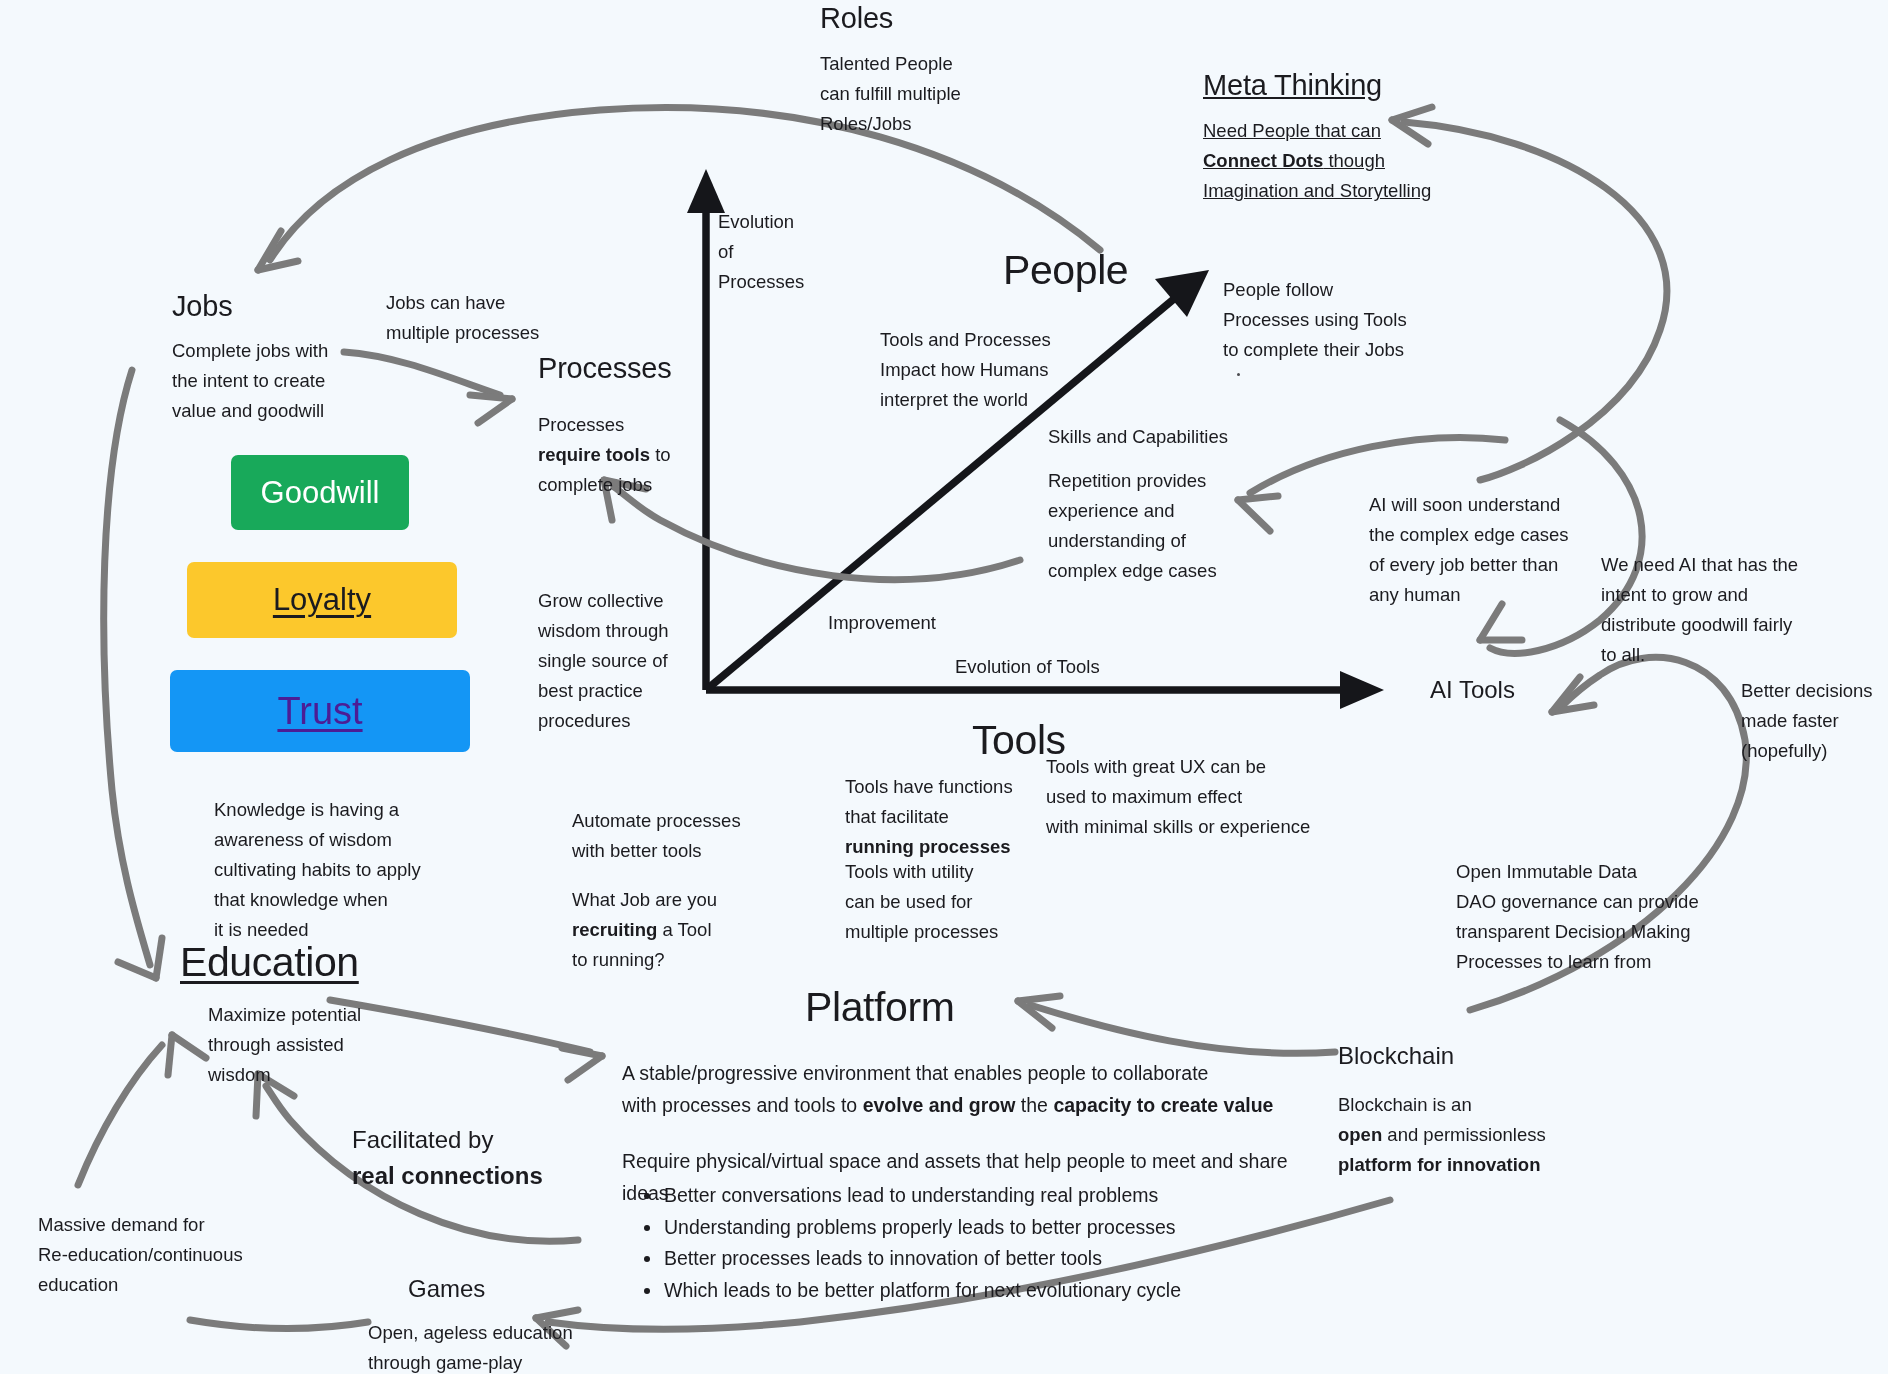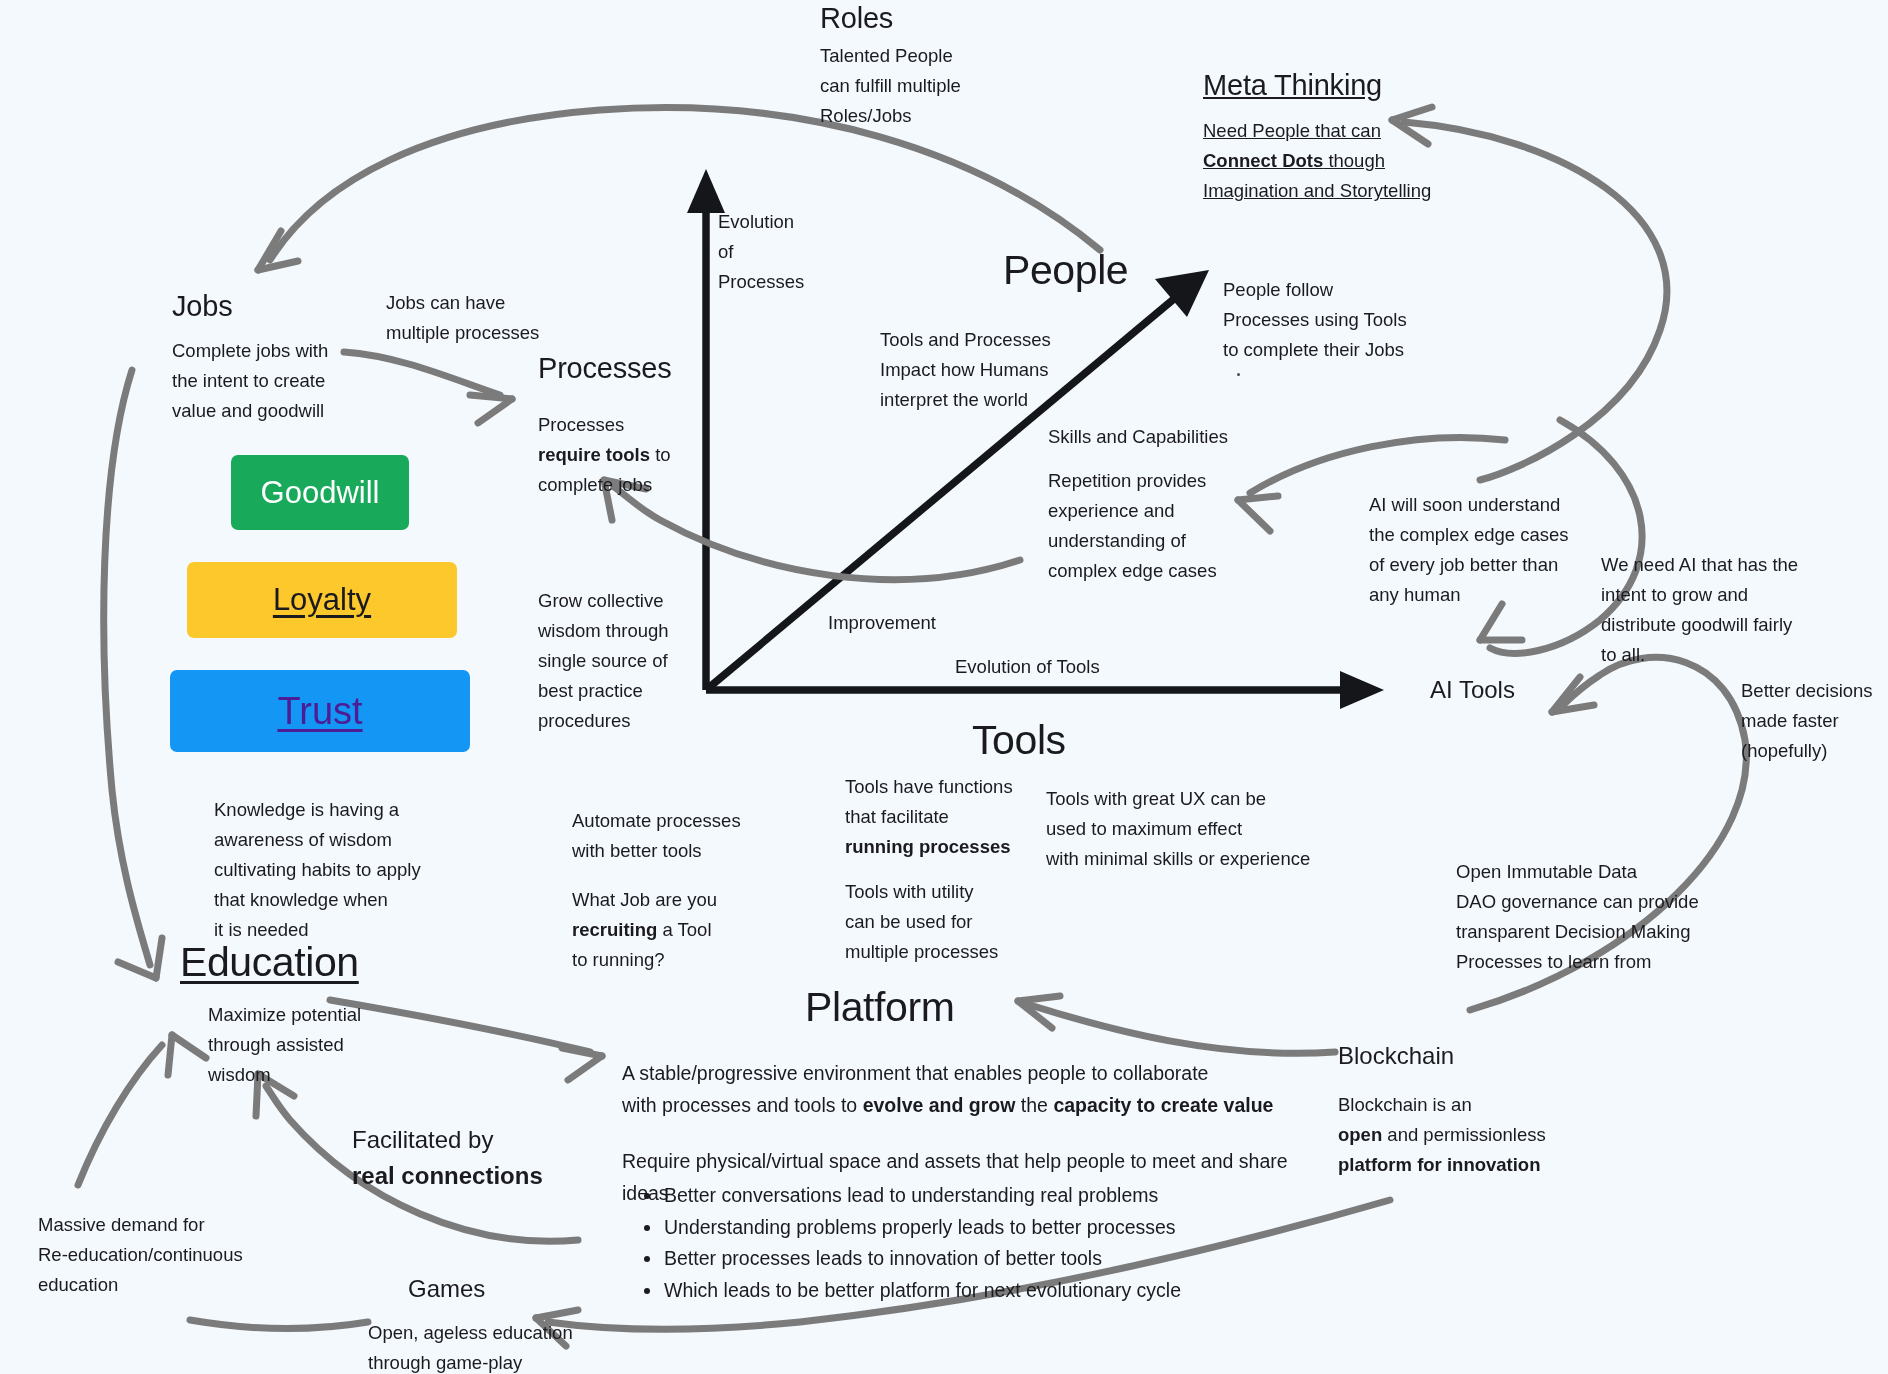--- a/index.html
+++ b/index.html
@@ -167,21 +167,21 @@
     </g>
 
     <g>
       <path class="curve" d="M368,1322 C320,1330 260,1332 190,1320"></path>
     </g>
 
   </svg>
 
   <div class="abs" style="left:820px; top:2px;">
     <div class="h2">Roles</div>
-    <div class="body" style="margin-top:6px;">
+    <div class="body" style="margin-top:14px;">
       <div>Talented People</div>
       <div>can fulfill multiple</div>
       <div>Roles/Jobs</div>
     </div>
   </div>
 
   <div class="abs" style="left:1203px; top:69px;text-decoration:underline;">
     <div class="h2">Meta Thinking</div>
     <div class="body" style="margin-top:14px;">
       <div>Need People that can</div>
@@ -296,27 +296,27 @@
   </div>
 
   <div class="abs h1" style="left:972px; top:718px;">Tools</div>
 
   <div class="abs body" style="left:845px; top:772px;">
     <div>Tools have functions</div>
     <div>that facilitate</div>
     <div><b>running processes</b></div>
   </div>
 
-  <div class="abs body" style="left:845px; top:857px;margin-top:20px;">
+  <div class="abs body" style="left:845px; top:857px;">
     <div>Tools with utility</div>
     <div>can be used for</div>
     <div>multiple processes</div>
   </div>
 
-  <div class="abs body" style="left:1046px; top:784px;">
+  <div class="abs body" style="left:1046px; top:752px;">
     <div>Tools with great UX can be</div>
     <div>used to maximum effect</div>
     <div>with minimal skills or experience</div>
   </div>
 
   <div class="abs body" style="left:572px; top:806px;">
     <div>Automate processes</div>
     <div>with better tools</div>
   </div>
 

